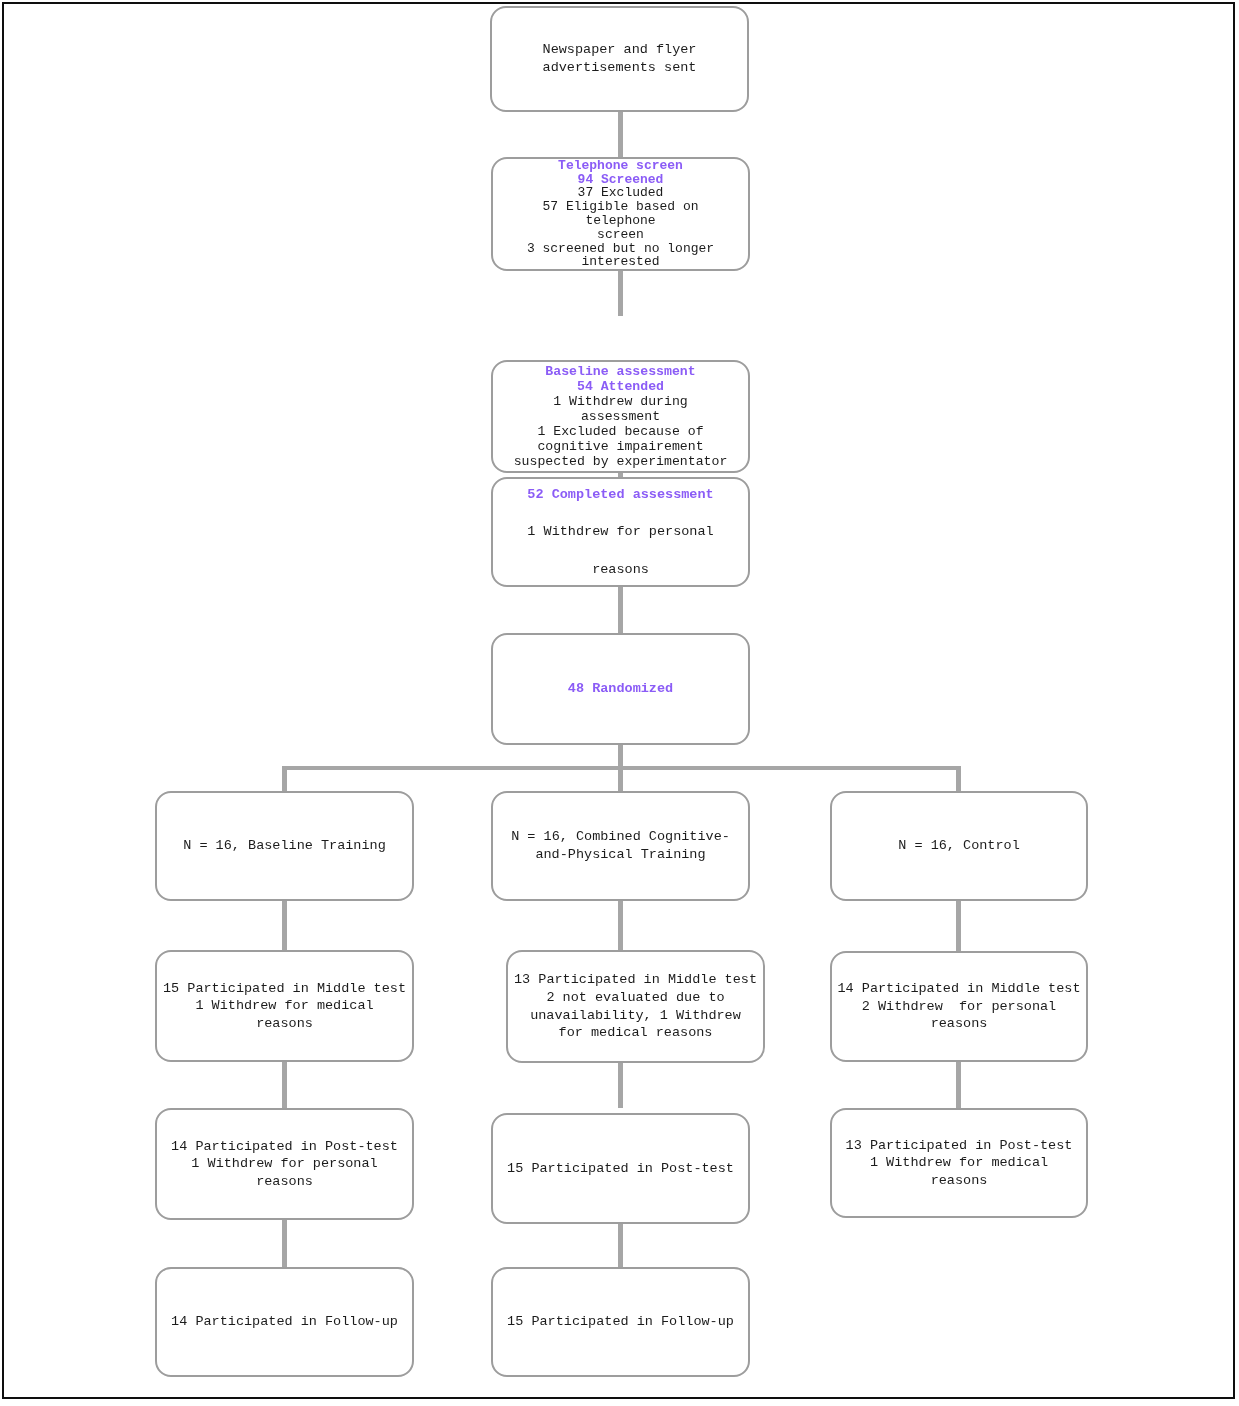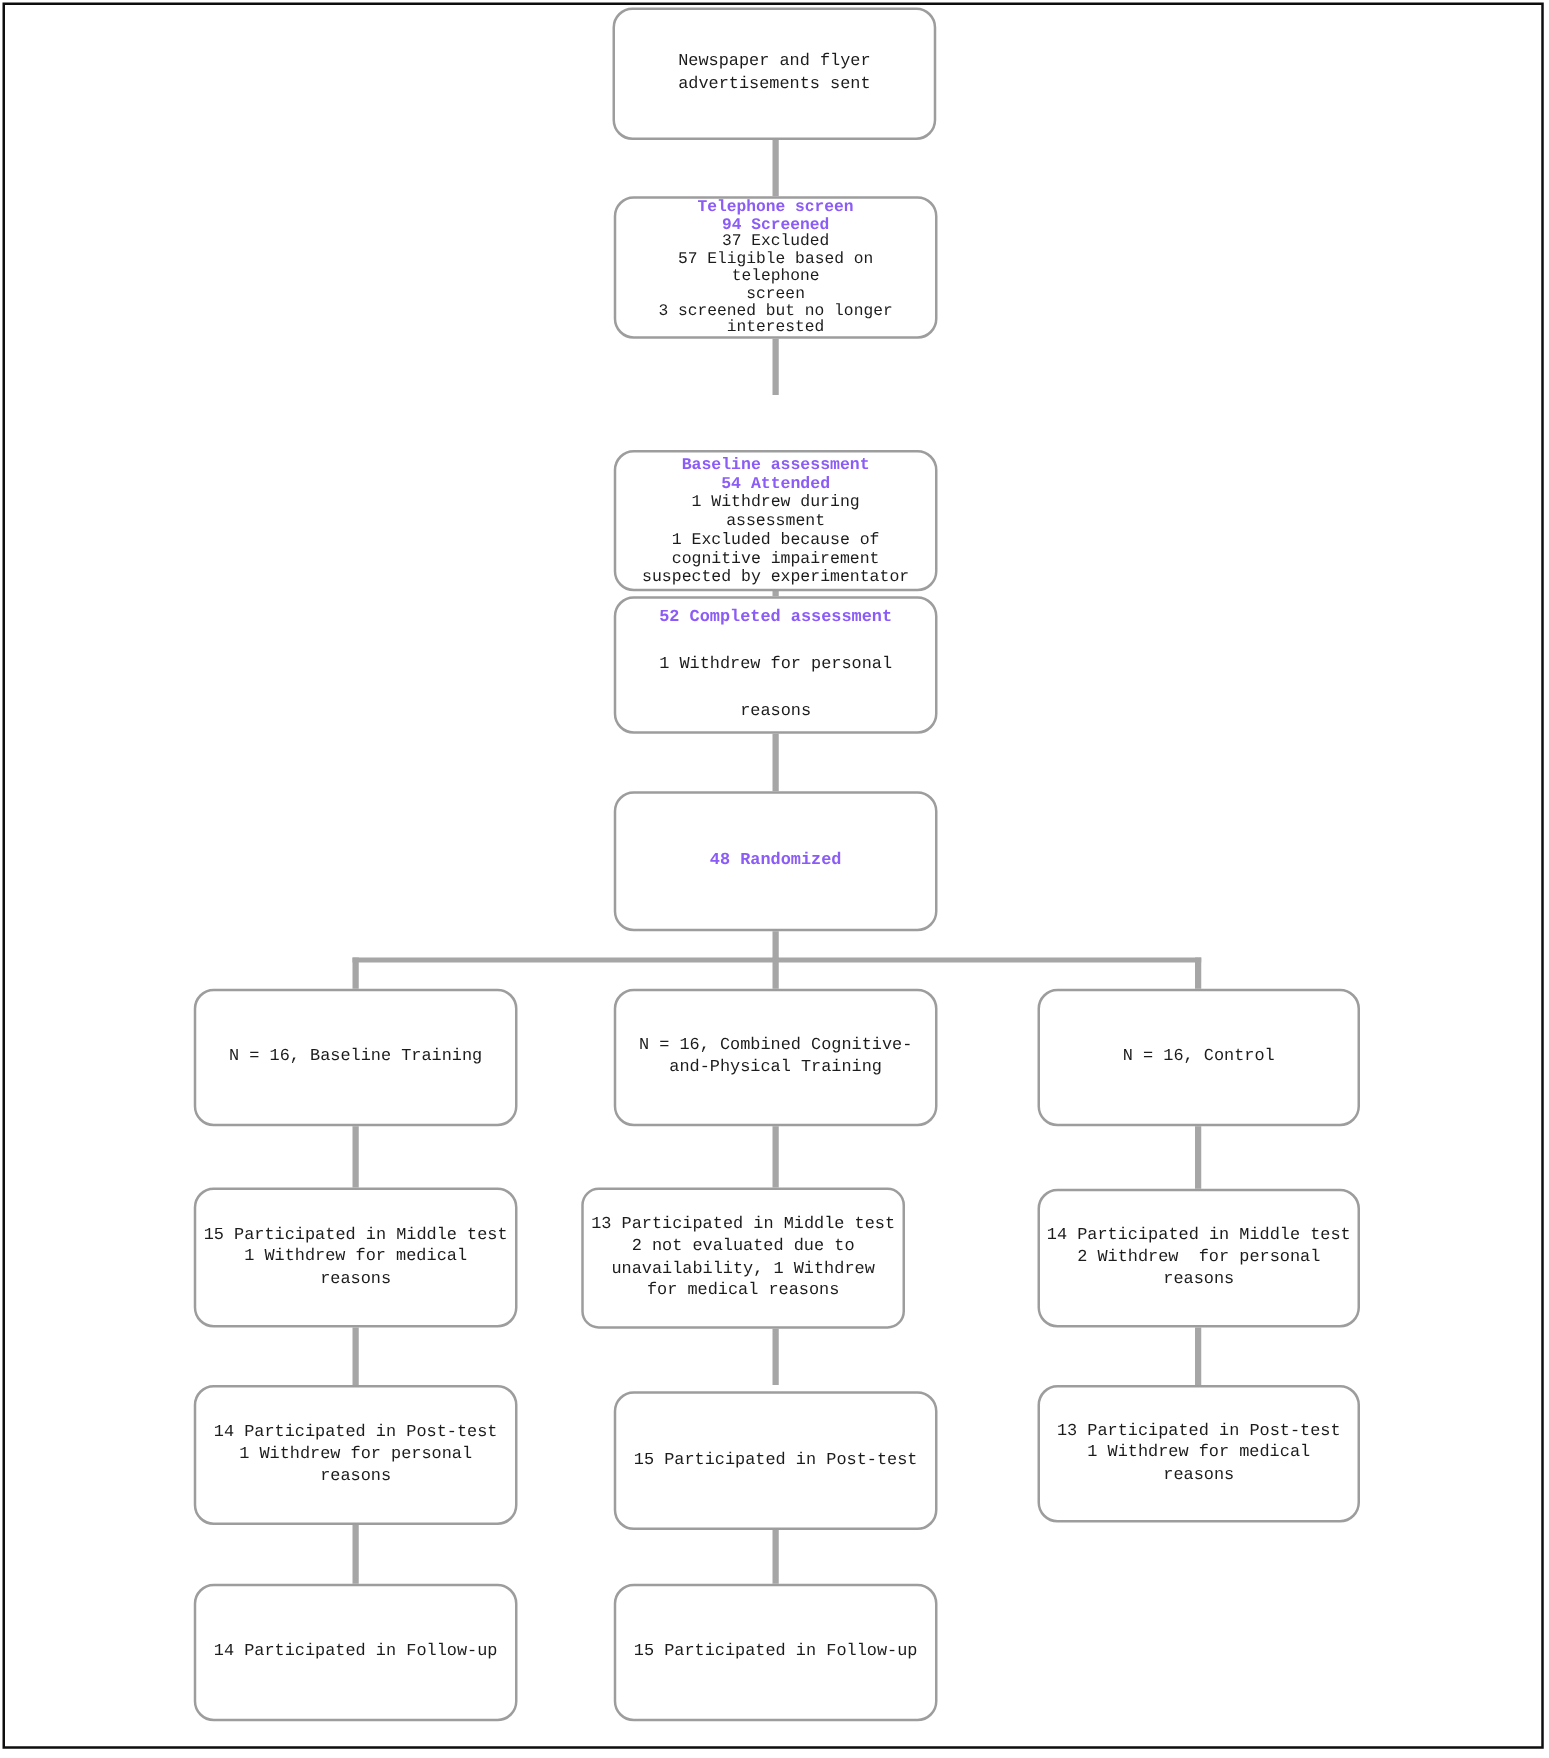--- a/index.html
+++ b/index.html
@@ -41,21 +41,21 @@
   
   #n-newspaper  { left:490px; top:6px;    width:259px; height:106px; }
   #n-telephone  { left:491px; top:157px;  width:259px; height:114px; }
   #n-baseline   { left:491px; top:316px;  width:259px; height:113px;margin-top:44px; }
   #n-completed  { left:491px; top:477px;  width:259px; height:110px;gap:20px; }
   #n-randomized { left:491px; top:633px;  width:259px; height:112px; }
   #n-ct         { left:155px; top:791px;  width:259px; height:110px; }
   #n-combined   { left:491px; top:791px;  width:259px; height:110px; }
   #n-control    { left:830px; top:791px;  width:258px; height:110px; }
   #n-ct-mid     { left:155px; top:950px;  width:259px; height:112px; }
-  #n-comb-mid   { left:465px; top:950px;  width:259px; height:113px;border-radius:14px; }
+  #n-comb-mid   { left:506px; top:950px;  width:259px; height:113px; }
   #n-ctrl-mid   { left:830px; top:951px;  width:258px; height:111px;text-align:right; }
   #n-ct-post    { left:155px; top:1108px; width:259px; height:112px; }
   #n-comb-post  { left:491px; top:1113px; width:259px; height:111px;justify-content:center; }
   #n-ctrl-post  { left:830px; top:1108px; width:258px; height:110px; }
   #n-ct-fu      { left:155px; top:1267px; width:259px; height:110px; }
   #n-comb-fu    { left:491px; top:1267px; width:259px; height:110px; }
 </style>
 </head>
 <body>
 

